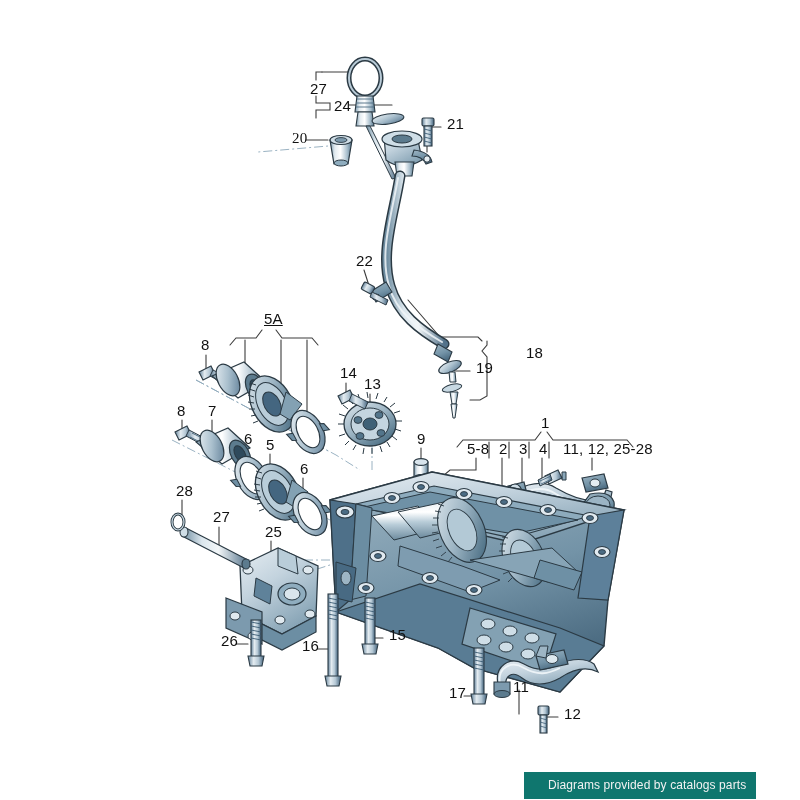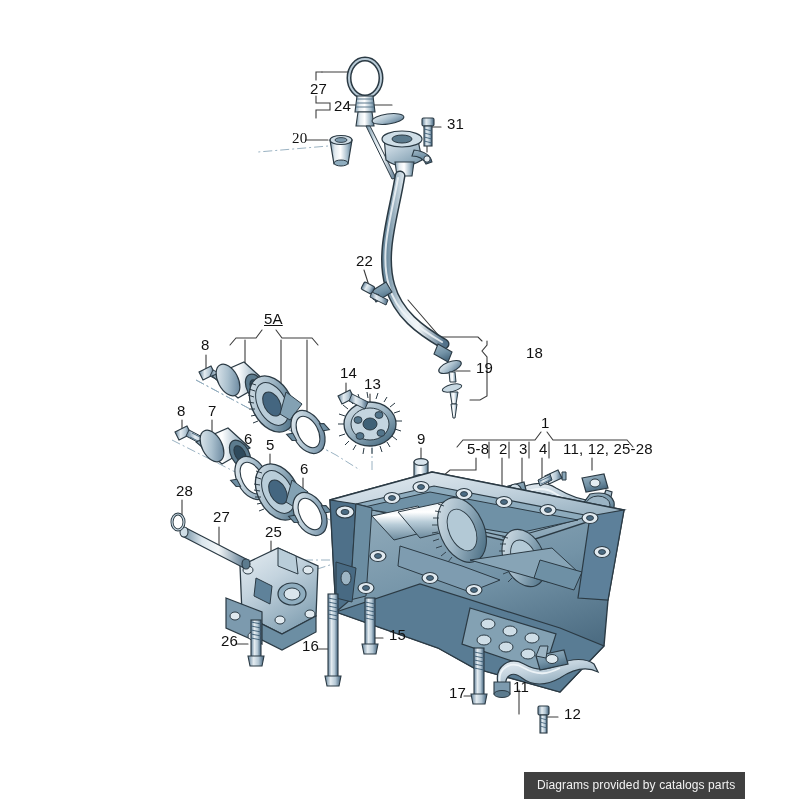--- a/index.html
+++ b/index.html
@@ -15,25 +15,25 @@
     position:absolute;
     font-family:"Liberation Sans","DejaVu Sans",sans-serif;
     font-size:15px;
     color:#111111;
     white-space:nowrap;
     line-height:1;
     letter-spacing:0.2px;
   }
   .watermark{
     position:absolute;
-    background:#404040;
+    background:#0f766e;
     color:#f2f2f2;
     font-family:"Liberation Sans","DejaVu Sans",sans-serif;
     font-size:12px;
-    padding:6px 10px 7px 13px;
+    padding:6px 10px 7px 24px;
     left:524px;top:772px;
     letter-spacing:0.1px;
   }
 </style>
 </head>
 <body>
 
 <div id="stage">
 
   <svg id="art" viewBox="0 0 800 800">
@@ -508,21 +508,21 @@
 
       <path d="M494,682 L510,682 L510,694 L494,694 Z" fill="#7c9aae" stroke="#2b3a44" stroke-width="1.1"></path>
       <ellipse cx="502" cy="694" rx="8" ry="3.5" fill="#5c7b8e" stroke="#2b3a44" stroke-width="1"></ellipse>
     </g>
 
   </svg>
 
   <div class="lbl" style="left:292px;top:131px;font-family:Liberation Serif, serif;">20</div>
   <div class="lbl" style="left:310px;top:81px;">27</div>
   <div class="lbl" style="left:334px;top:98px;">24</div>
-  <div class="lbl" style="left:447px;top:116px;">31</div>
+  <div class="lbl" style="left:447px;top:116px;">21</div>
   <div class="lbl" style="left:356px;top:253px;">22</div>
   <div class="lbl" style="left:494px;top:345px;margin-left:32px;">18</div>
   <div class="lbl" style="left:476px;top:360px;text-align:right;">19</div>
   <div class="lbl" style="left:264px;top:311px;text-decoration:underline;">5A</div>
   <div class="lbl" style="left:201px;top:337px;">8</div>
   <div class="lbl" style="left:177px;top:403px;">8</div>
   <div class="lbl" style="left:208px;top:403px;">7</div>
   <div class="lbl" style="left:244px;top:431px;">6</div>
   <div class="lbl" style="left:266px;top:437px;">5</div>
   <div class="lbl" style="left:300px;top:461px;">6</div>

